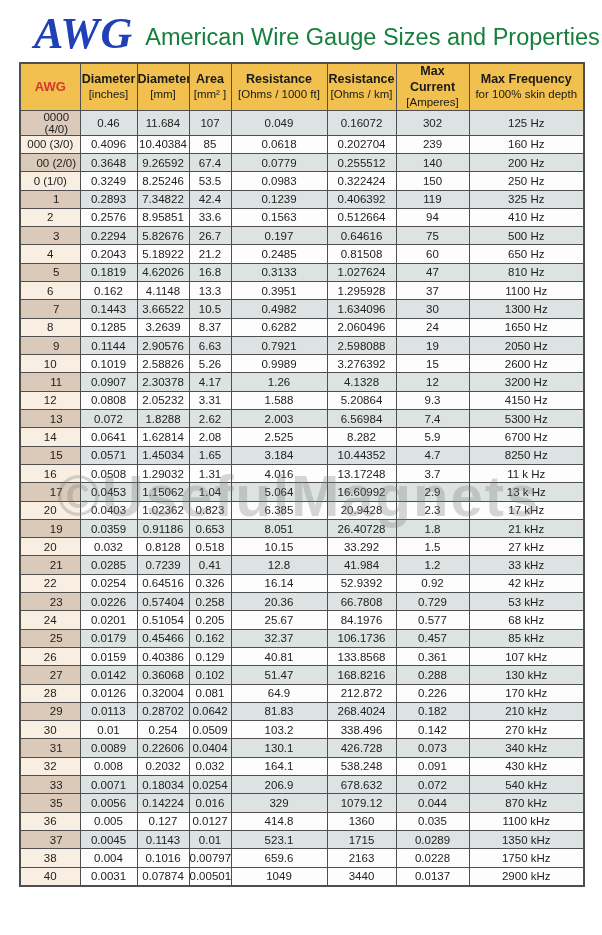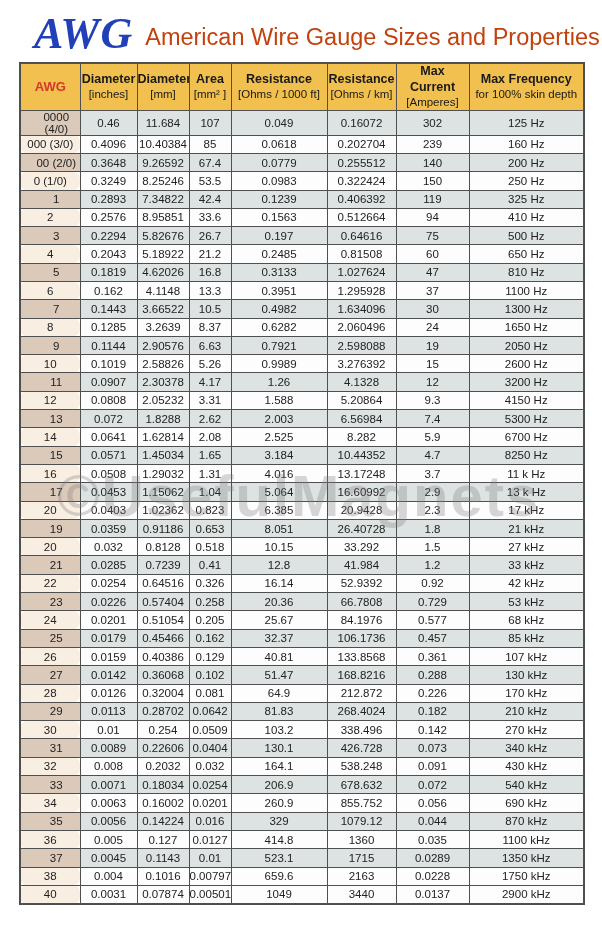--- a/index.html
+++ b/index.html
@@ -17,21 +17,21 @@
   }
   .awg-logo {
     font-family:"Liberation Serif", serif;
     font-style:italic; font-weight:bold;
     font-size:44px; line-height:1;
     color:#2140b8;
     letter-spacing:1px;
   }
   .subtitle {
     font-size:23.5px;
-    color:#c2410c;
+    color:#15803d;
     margin-left:12px;
     padding-top:6px;
   }
   table.awg {
     border-collapse:collapse;
     table-layout:fixed;
     width:564px;
     margin-left:19px;
     border:2px solid #4f4f4f;
   }
@@ -51,21 +51,21 @@
   .h-unit { font-weight:normal; font-size:11.5px; color:#1a1a1a; }
   th.awg-header .h-name { color:#d3392a; font-size:13px; }
   tbody td {
     height:17.3px;
     font-size:11.5px;
     color:#222;
   }
   tr.even td { background:#dde2e2; }
   tr.odd  td { background:#fdfdfd; }
   tr.even td.awg-col { background:#dbc9ba;padding-left:12px; }
-  tr.odd  td.awg-col { background:#f8eee2;border-radius:7px; }
+  tr.odd  td.awg-col { background:#f8eee2; }
   .watermark {
     position:absolute;
     left:24px; top:462px;
     font-size:58px;
     font-weight:600;
     letter-spacing:2px;
     color:rgba(122,122,122,0.30);
     z-index:5;
     pointer-events:none;
     white-space:nowrap;
@@ -490,30 +490,20 @@
       <tr class="even">
         <td class="awg-col">33</td>
         <td>0.0071</td>
         <td>0.18034</td>
         <td>0.0254</td>
         <td>206.9</td>
         <td>678.632</td>
         <td>0.072</td>
         <td>540 kHz</td>
       </tr>
-      <tr class="odd">
-        <td class="awg-col">34</td>
-        <td>0.0063</td>
-        <td>0.16002</td>
-        <td>0.0201</td>
-        <td>260.9</td>
-        <td>855.752</td>
-        <td>0.056</td>
-        <td>690 kHz</td>
-      </tr>
       <tr class="even">
         <td class="awg-col">35</td>
         <td>0.0056</td>
         <td>0.14224</td>
         <td>0.016</td>
         <td>329</td>
         <td>1079.12</td>
         <td>0.044</td>
         <td>870 kHz</td>
       </tr>

